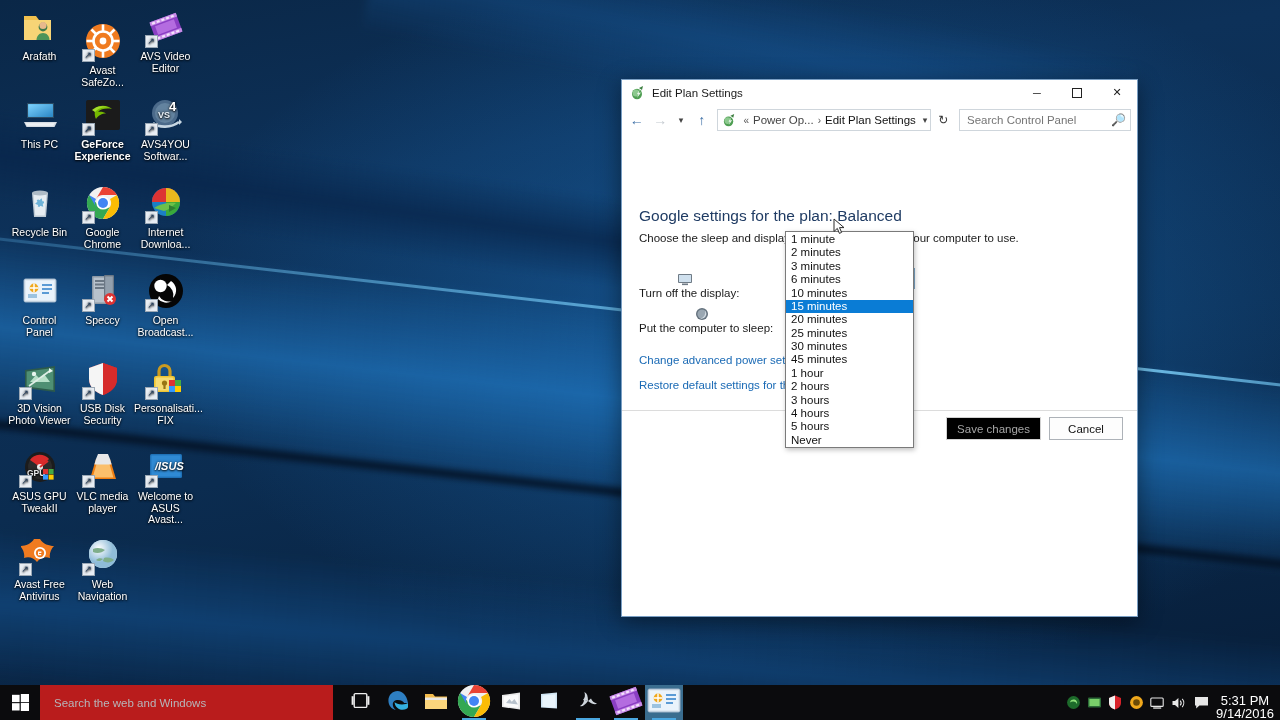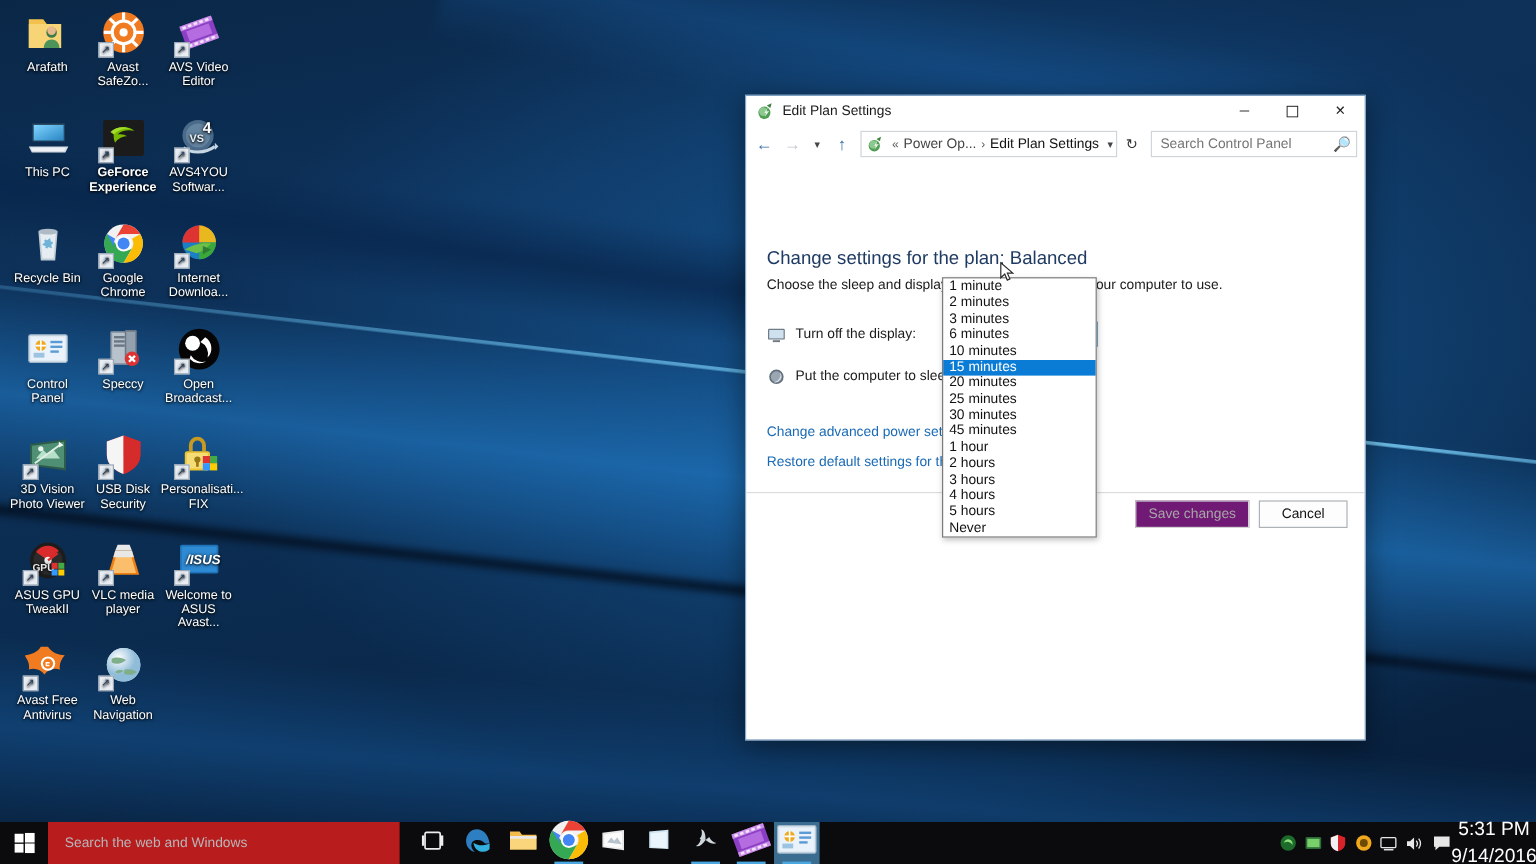--- a/index.html
+++ b/index.html
@@ -104,21 +104,21 @@
   #searchbox input{
     border:0; outline:0; flex:1 1 auto; font-size:11.5px; color:#8a8a8a;
     font-family:"Liberation Sans", sans-serif; background:transparent; min-width:0;
   }
   #searchbox .mag{ font-size:12px; color:#555; transform:scaleX(-1); }
 
   #content{ flex:1 1 auto; position:relative; background:#fff; overflow:hidden; }
   #heading{ position:absolute; left:17px; top:72px; font-size:15.5px; color:#1f3b63; }
   #subheading{ position:absolute; left:17px; top:97px; font-size:11.5px; color:#1a1a1a; }
 
-  .setting-row{ position:absolute; display:flex; align-items:center; }
+  .setting-row{ position:absolute; display:flex; align-items:center;flex-direction:column; }
   .setting-row .sicon{ width:16px; height:16px; margin-right:8px; position:relative; }
   .setting-row .slabel{ font-size:11.5px; color:#1a1a1a; }
   #row-display{ left:17px; top:136px; }
   #row-sleep{  left:17px; top:171px; }
 
   .combo{
     position:absolute; width:129px; height:21px; border:1px solid #7ea8c9;
     background:linear-gradient(180deg,#eaf3fb,#d8e9f7);
     display:flex; align-items:center; padding-left:6px; font-size:11.5px; color:#111;
   }
@@ -131,21 +131,21 @@
 
   #hr{ position:absolute; left:0; right:0; top:275px; height:1px; background:#dcdcdc; }
 
   #btnrow{ position:absolute; right:14px; top:282px; display:flex; gap:8px; }
   .btn{
     min-width:74px; height:23px; padding:0 10px; font-size:11.5px;
     border:1px solid #adb2b8; background:#e8e8e8; color:#111;
     display:flex; align-items:center; justify-content:center;
     font-family:"Liberation Sans", sans-serif;
   }
-  .btn.disabled{ color:#a6a6a6; background:#701a75; border-color:#d2d2d2; }
+  .btn.disabled{ color:#a6a6a6; background:#000000; border-color:#d2d2d2; }
   .btn.cancel{ background:#fdfdfd; }
 
   
   #dropdown{
     position:absolute; left:785px; top:231px; width:129px;
     background:#fff; border:1px solid #7a7a7a; z-index:50;
     box-shadow:1px 2px 5px rgba(0,0,0,.25);
     padding:1px 0 0 0;
   }
   .opt{ height:13.4px; font-size:11.5px; color:#111; padding-left:5px;
@@ -167,21 +167,21 @@
   }
   #tb-icons{ display:flex; align-items:center; height:35px; margin-left:8px; }
   .tbi{ width:38px; height:35px; display:flex; align-items:center; justify-content:center; position:relative; }
   .tbi.active{ background:#3a6d8f; }
   .tbi.open:after{
     content:""; position:absolute; bottom:0; left:7px; width:24px; height:2.5px; background:#4aa7e0;
   }
   #tray{ margin-left:auto; display:flex; align-items:center; height:35px; padding-right:4px; gap:1px; }
   .tray-i{ width:20px; height:35px; display:flex; align-items:center; justify-content:center; }
   #clock{ width:62px; height:35px; display:flex; flex-direction:column;
-          align-items:center; justify-content:space-between; color:#fff; font-size:16px; line-height:13px; }
+          align-items:center; justify-content:flex-end; color:#fff; font-size:13px; line-height:13px; }
   #action-center{ width:24px; height:35px; display:flex; align-items:center; justify-content:center; }
 </style>
 </head>
 <body>
 
 <div id="wallpaper">
   <div class="beam b6"></div>
   <div class="beam b5"></div>
   <div class="beam b1"></div>
   <div class="beam b2"></div>
@@ -195,21 +195,21 @@
         <svg width="38" height="38" viewBox="0 0 38 38">
           <path d="M3 8h12l3 4h6v20H3z" fill="#f2c14e"></path>
           <path d="M3 12h27v20H3z" fill="#f7d476"></path>
           <circle cx="22" cy="19" r="4.4" fill="#3f7a4a"></circle>
           <path d="M15.5 32c0-4.2 3-7 6.5-7s6.5 2.8 6.5 7z" fill="#4c9459"></path>
           <circle cx="22" cy="17.5" r="3.6" fill="#e8b98c"></circle>
         </svg>
       </div>
       <span class="lbl">Arafath</span>
     </div>
-    <div class="dicon" style="left: 71px; top: 6px;">
+    <div class="dicon" style="left: 71px; top: 20px;">
       <div class="glyph">
         <svg width="38" height="38" viewBox="0 0 38 38">
           <circle cx="19" cy="19" r="17" fill="#f07b20"></circle>
           <circle cx="19" cy="19" r="9.5" fill="none" stroke="#fff" stroke-width="2.6"></circle>
           <g stroke="#fff" stroke-width="2.6">
             <line x1="19" y1="2.5" x2="19" y2="10"></line>
             <line x1="19" y1="28" x2="19" y2="35.5"></line>
             <line x1="2.5" y1="19" x2="10" y2="19"></line>
             <line x1="28" y1="19" x2="35.5" y2="19"></line>
             <line x1="7.5" y1="7.5" x2="12.8" y2="12.8"></line>
@@ -546,21 +546,21 @@
 
     <div id="refreshbtn">↻</div>
 
     <div id="searchbox">
       <input type="text" placeholder="Search Control Panel" style="">
       <span class="mag">🔍</span>
     </div>
   </div>
 
   <div id="content">
-    <div id="heading">Change settings for the plan: Balanced</div>
+    <div id="heading">Google settings for the plan: Balanced</div>
     <div id="subheading">Choose the sleep and display settings that you want your computer to use.</div>
 
     <div class="setting-row" id="row-display">
       <span class="sicon">
         <svg width="16" height="16" viewBox="0 0 16 16">
           <rect x="1" y="3" width="14" height="9" rx="1" fill="#6f7b86"></rect>
           <rect x="2" y="4" width="12" height="7" fill="#cfe0ee"></rect>
           <rect x="5" y="12.5" width="6" height="1.6" fill="#6f7b86"></rect>
         </svg>
       </span>

